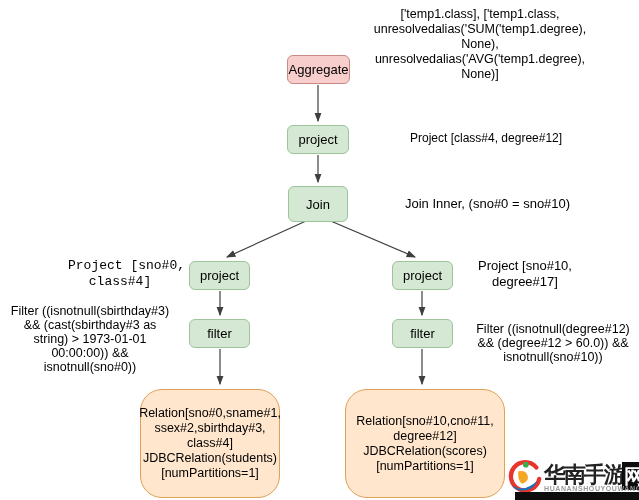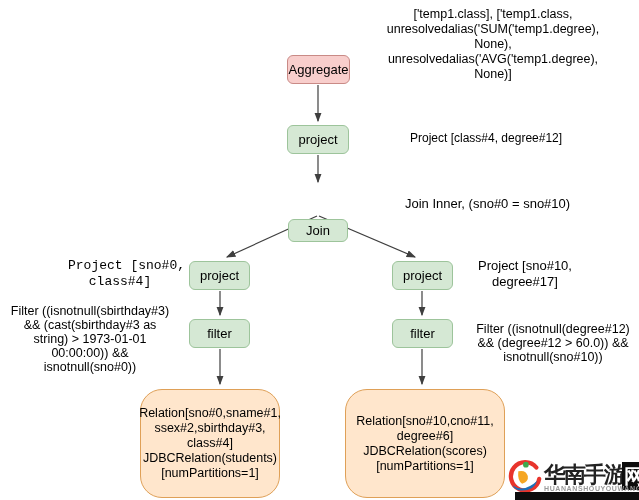--- a/index.html
+++ b/index.html
@@ -21,21 +21,21 @@
 
   .relation {
     position:absolute; display:flex; align-items:center; justify-content:center;
     background:var(--relation-fill,#ffe6cc); border:1px solid var(--relation-border,#dfa057);
     border-radius:22px; box-sizing:border-box;
     font-size:12.5px; line-height:15px; text-align:center; white-space:pre;
   }
 
   .ann { position:absolute; white-space:pre; }
   .ann.center { text-align:center; }
-  .ann-agg           { left:365px; top:7px;   width:256px; font-size:12.5px; line-height:15px; }
+  .ann-agg           { left:352px; top:7px;   width:256px; font-size:12.5px; line-height:15px; }
   .ann-project-top   { left:410px; top:131px; font-size:12px; }
   .ann-join          { left:405px; top:196px; font-size:13px; }
   .ann-project-left  { left:68px;  top:258px; width:104px; font-size:13px;   line-height:15.5px;font-family:Liberation Mono, monospace; }
   .ann-filter-left   { left:0px;   top:304px; width:180px; font-size:12.5px; line-height:14px; }
   .ann-project-right { left:473px; top:258px; width:104px; font-size:13px;   line-height:15.5px; }
   .ann-filter-right  { left:463px; top:322px; width:180px; font-size:12.5px; line-height:14px; }
 
   
   .wm-icon { position:absolute; left:505px; top:457px; width:38px; height:40px; }
   .wm-cjk  {
@@ -69,33 +69,33 @@
     <line x1="317" y1="216" x2="227" y2="257" marker-end="url(#ah)"></line>
     <line x1="319" y1="216" x2="415" y2="257" marker-end="url(#ah)"></line>
     <line x1="220" y1="291" x2="220" y2="315" marker-end="url(#ah)"></line>
     <line x1="422" y1="291" x2="422" y2="315" marker-end="url(#ah)"></line>
     <line x1="220" y1="349" x2="220" y2="384" marker-end="url(#ah)"></line>
     <line x1="422" y1="349" x2="422" y2="384" marker-end="url(#ah)"></line>
   </svg>
 
   <div class="node red" style="left:287px;top:55px;width:63px;height:29px;">Aggregate</div>
   <div class="node green" style="left:287px;top:125px;width:62px;height:29px;">project</div>
-  <div class="node green" style="left:288px;top:186px;width:60px;height:23px;margin-top:33px;">Join</div>
+  <div class="node green" style="left:288px;top:186px;width:60px;height:36px;">Join</div>
   <div class="node green" style="left:189px;top:261px;width:61px;height:29px;">project</div>
   <div class="node green" style="left:392px;top:261px;width:61px;height:29px;">project</div>
   <div class="node green" style="left:189px;top:319px;width:61px;height:29px;">filter</div>
   <div class="node green" style="left:392px;top:319px;width:61px;height:29px;">filter</div>
 
   <div class="relation" style="left:140px;top:389px;width:140px;height:109px;">Relation[sno#0,sname#1,
 ssex#2,sbirthday#3,
 class#4]
 JDBCRelation(students)
 [numPartitions=1]</div>
   <div class="relation" style="left:345px;top:389px;width:160px;height:109px;">Relation[sno#10,cno#11,
-degree#6]
+degree#12]
 JDBCRelation(scores)
 [numPartitions=1]</div>
 
   <div class="ann center ann-agg">['temp1.class], ['temp1.class,
 unresolvedalias('SUM('temp1.degree),
 None),
 unresolvedalias('AVG('temp1.degree),
 None)]</div>
   <div class="ann ann-project-top">Project [class#4, degree#12]</div>
   <div class="ann ann-join">Join Inner, (sno#0 = sno#10)</div>

